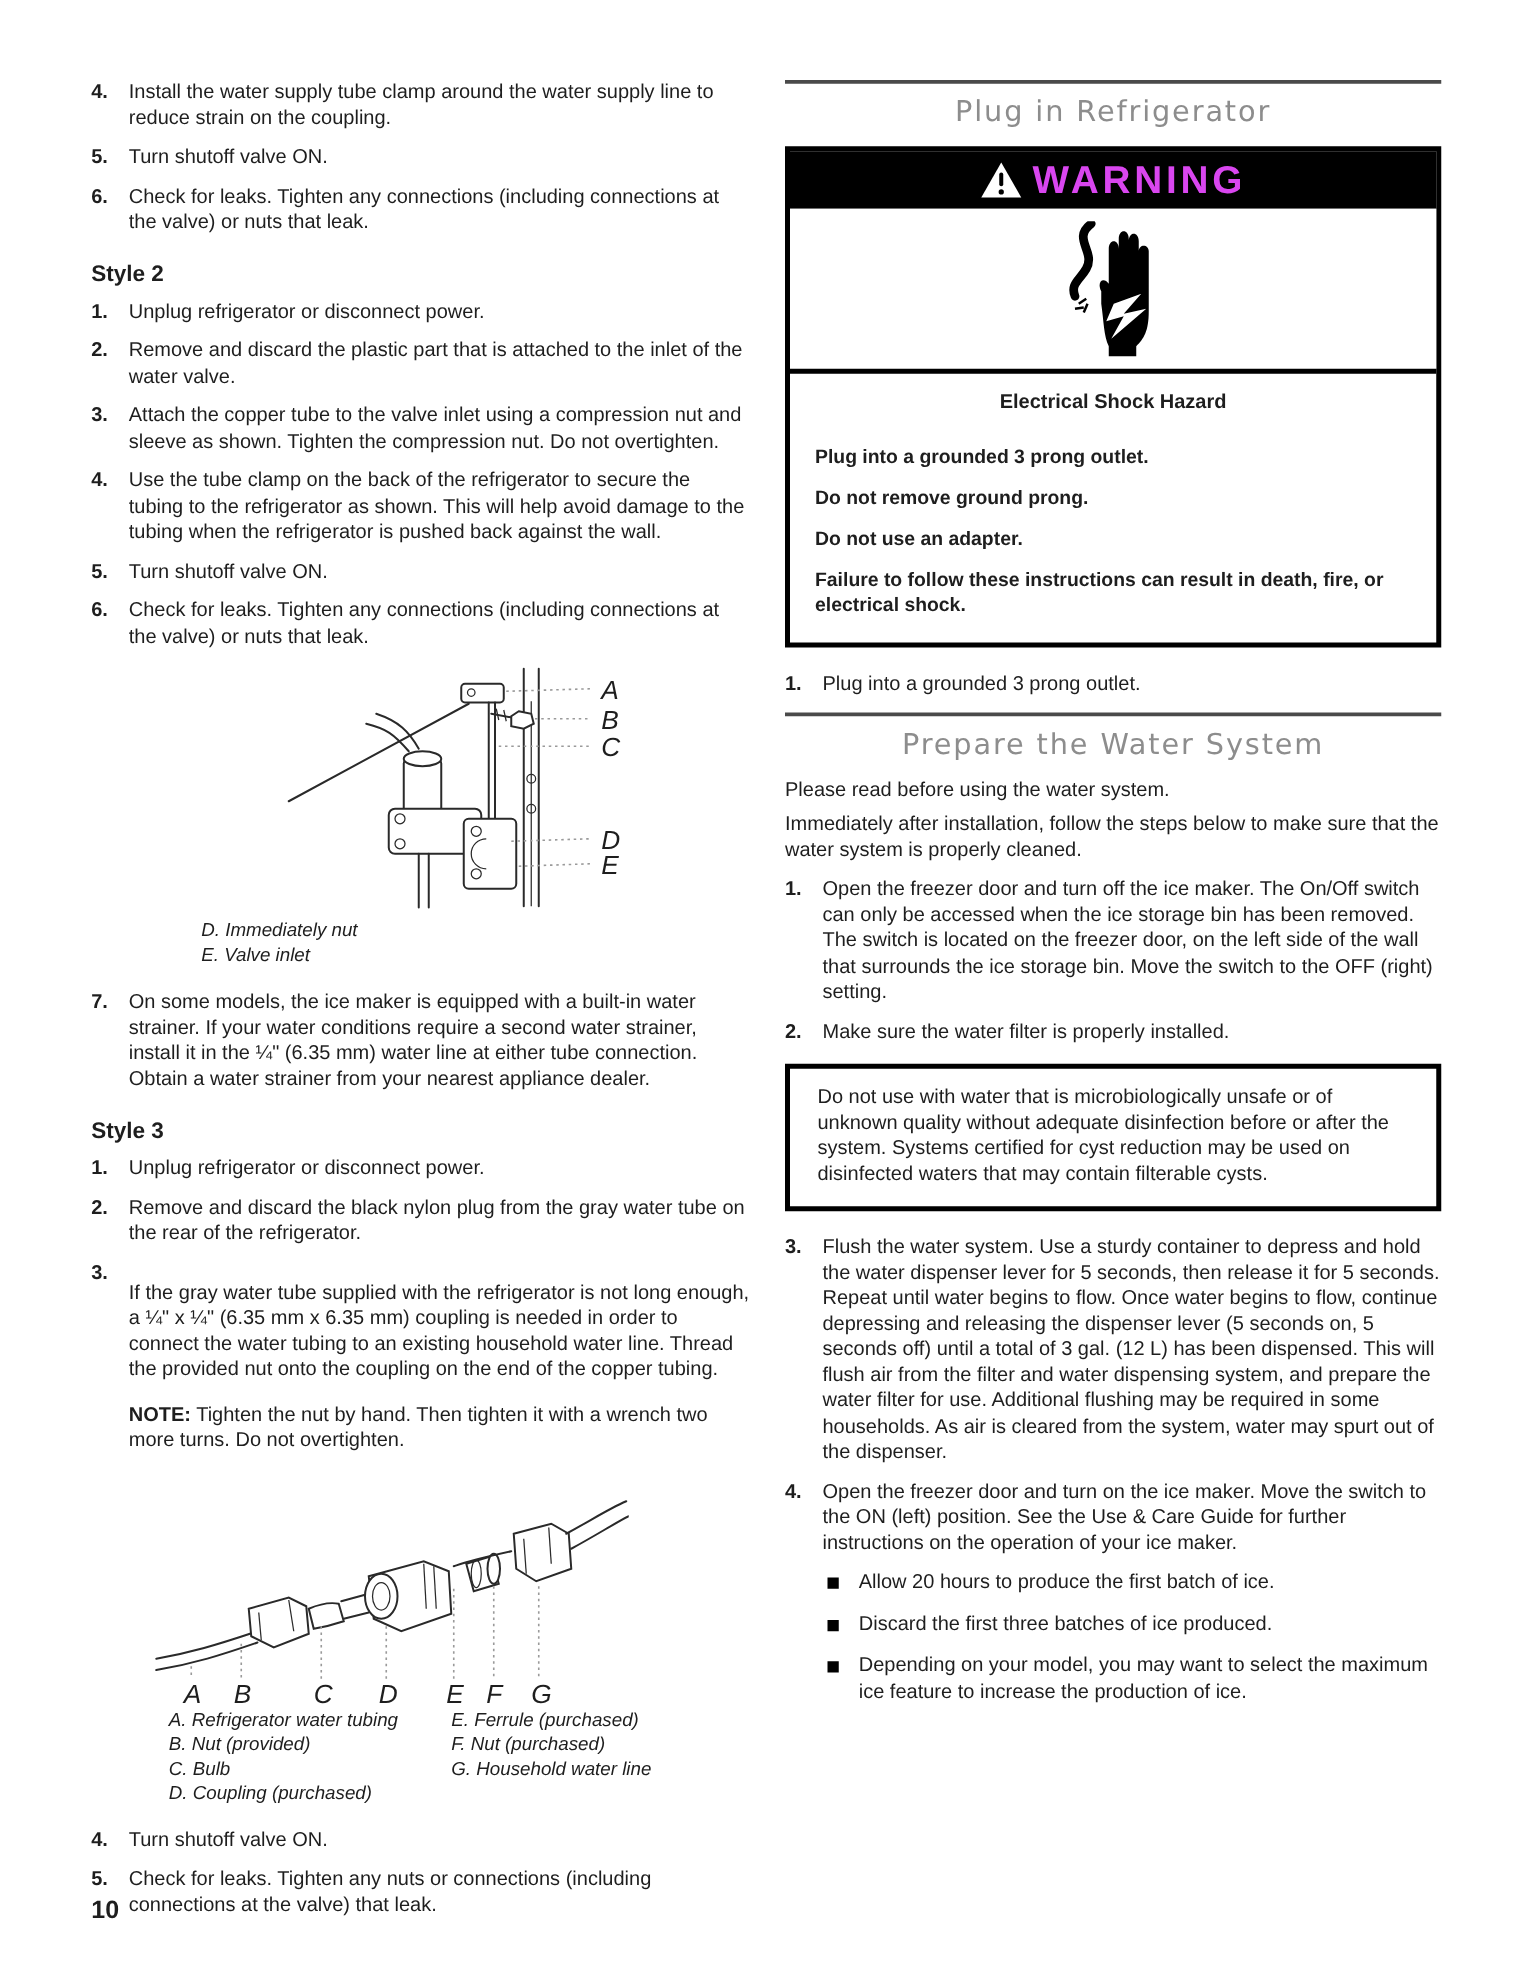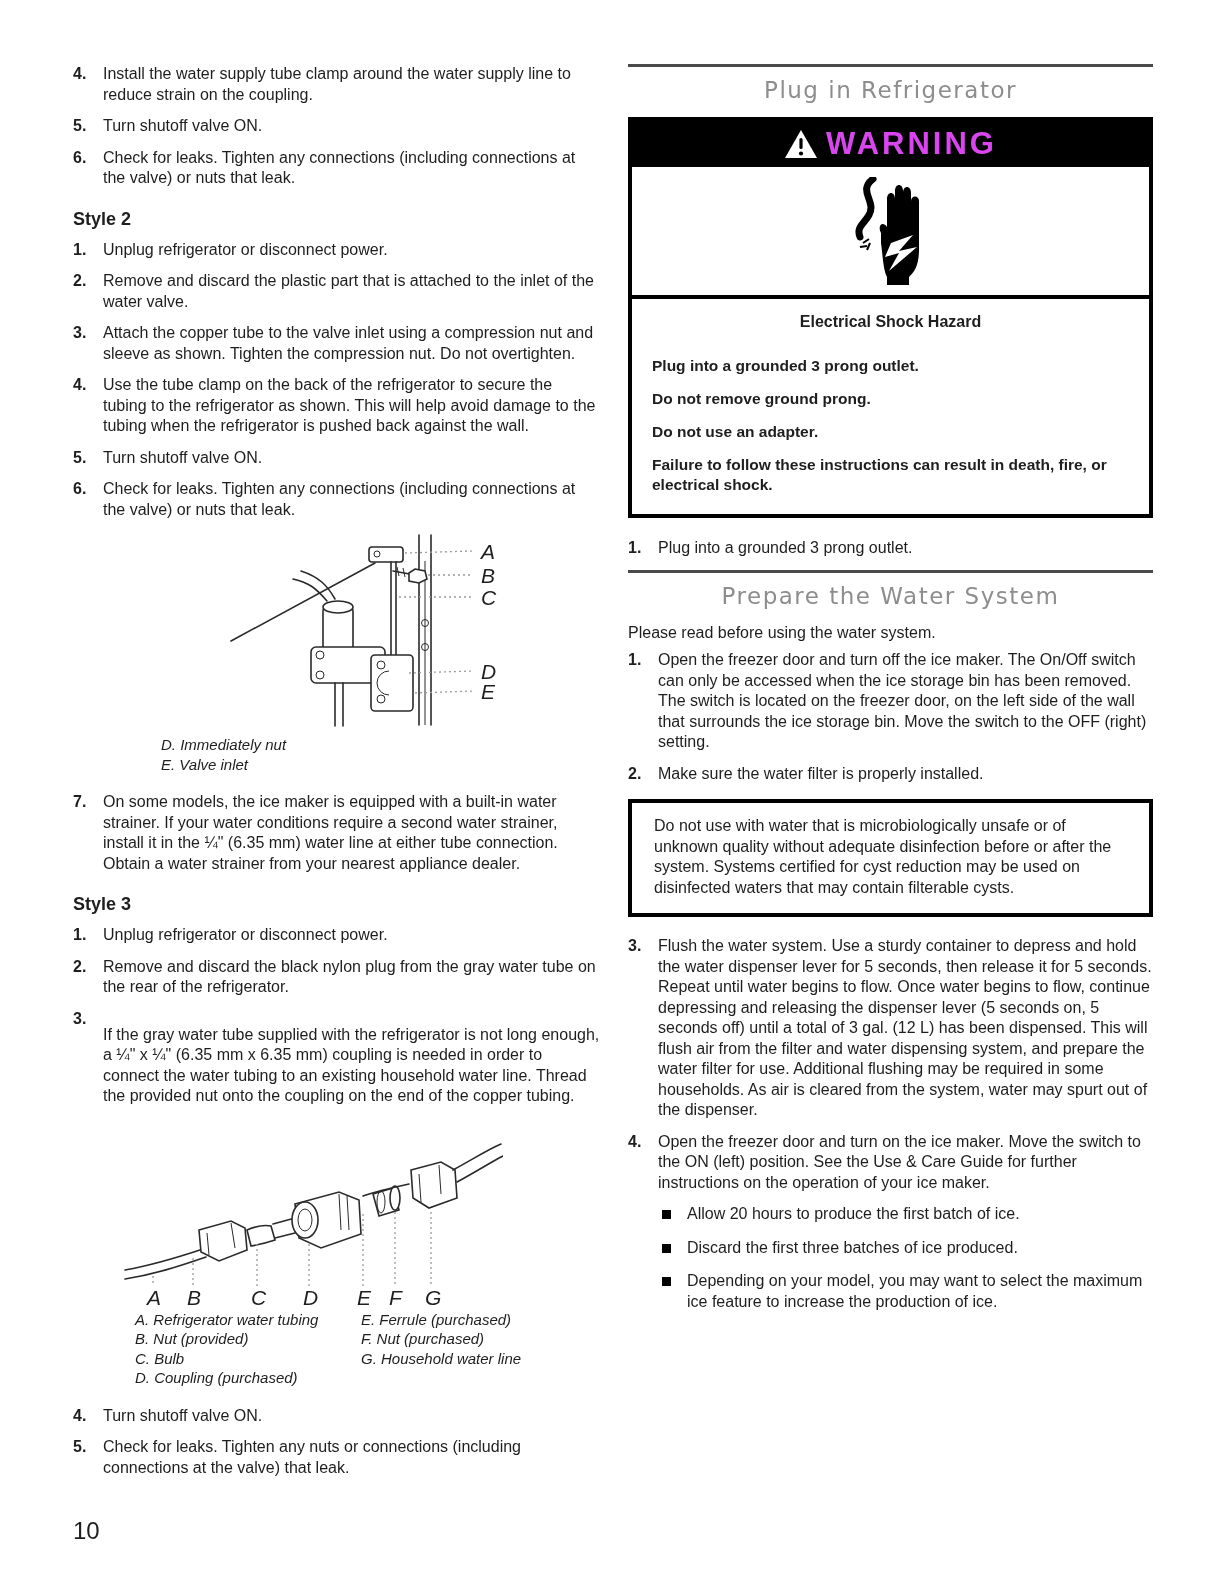--- a/index.html
+++ b/index.html
@@ -49,21 +49,21 @@
   svg .thin{stroke:#2a2a2a;stroke-width:1;fill:none;}
   svg .fillw{fill:#fff;stroke:#2a2a2a;stroke-width:1.6;}
   svg .leader{stroke:#9a9a9a;stroke-width:1.3;stroke-dasharray:2,3;fill:none;}
   svg .dlabel{font-family:"Liberation Sans",sans-serif;font-style:italic;font-size:21px;fill:#1e1e1e;}
   .cap-row{display:flex;font-style:italic;font-size:15px;line-height:19.5px;}
   .cap1{margin-left:88px;}
   .cap1 .c-left{width:204px;}
   .cap2{margin-left:62px;}
   .cap2 .c-left{width:226px;}
   .cap-col p{margin:0;font-size:15px;line-height:19.5px;}
-  .page-number{position:absolute;left:73px;top:1517px;font-weight:normal;font-size:24px;}
+  .page-number{position:absolute;left:73px;top:1517px;font-weight:bold;font-size:20px;}
   .mt18{margin-top:18px;}
   .intro{margin-bottom:7px;}
 </style>
 </head>
 <body>
 
 <div class="page">
   <div class="cols">
 
     <div class="col-left">
@@ -202,20 +202,21 @@
       <div class="step">
         <span class="num">2.</span>
         <div class="body">
             <p>Remove and discard the black nylon plug from the gray water tube on the rear of the refrigerator.</p>
           </div>
       </div>
       <div class="step note">
         <span class="num">3.</span>
         <div class="body">
           <p>If the gray water tube supplied with the refrigerator is not long enough, a ¼" x ¼" (6.35 mm x 6.35 mm) coupling is needed in order to connect the water tubing to an existing household water line. Thread the provided nut onto the coupling on the end of the copper tubing.</p>
+          <p><b>NOTE:</b><span> Tighten the nut by hand. Then tighten it with a wrench two more turns. Do not overtighten.</span></p>
         </div>
       </div>
 
       <svg class="diagram diag2" width="380" height="190" viewBox="0 0 380 190">
 
         <path class="ln" d="M2,152 C30,147 50,141 80,131"></path>
         <path class="ln" d="M2,161 C32,156 54,149 83,139"></path>
 
         <polygon class="fillw" points="76,112 108,103 122,110 124,132 96,143 78,134"></polygon>
         <line class="thin" x1="84" y1="115" x2="86" y2="137"></line>
@@ -328,20 +329,21 @@
         <span class="num">1.</span>
         <div class="body">
             <p>Plug into a grounded 3 prong outlet.</p>
           </div>
       </div>
 
       <hr class="rule2">
       <div class="section-heading">Prepare the Water System</div>
 
       <p class="intro">Please read before using the water system.</p>
+      <p class="intro" style="margin-bottom:11px;">Immediately after installation, follow the steps below to make sure that the water system is properly cleaned.</p>
 
       <div class="step">
         <span class="num">1.</span>
         <div class="body">
             <p>Open the freezer door and turn off the ice maker. The On/Off switch can only be accessed when the ice storage bin has been removed. The switch is located on the freezer door, on the left side of the wall that surrounds the ice storage bin. Move the switch to the OFF (right) setting.</p>
           </div>
       </div>
       <div class="step">
         <span class="num">2.</span>
         <div class="body">

